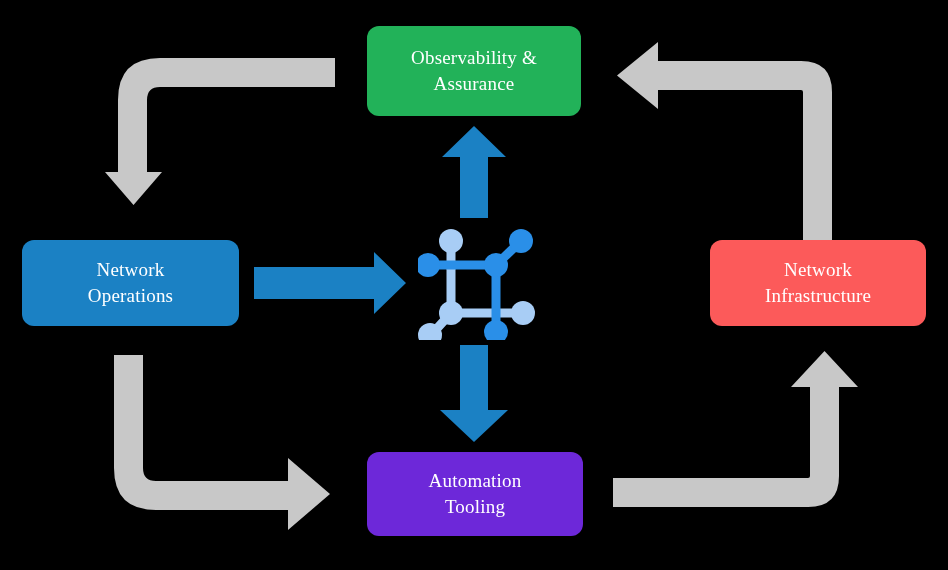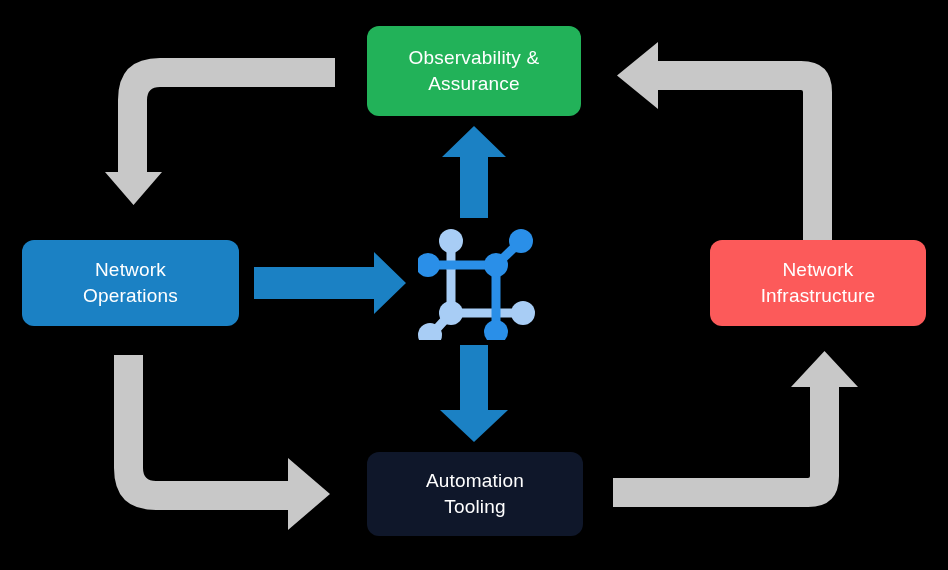--- a/index.html
+++ b/index.html
@@ -9,20 +9,21 @@
   }
   body {
     font-family: "Liberation Sans", sans-serif;
   }
   #canvas {
     position: relative;
     width: 948px;
     height: 570px;
     background: #000000;
     overflow: hidden;
+    font-family: Liberation Serif, serif;
   }
   .node-box {
     position: absolute;
     display: flex;
     align-items: center;
     justify-content: center;
     text-align: center;
     border-radius: 12px;
     color: #ffffff;
     font-size: 19px;
@@ -40,21 +41,21 @@
   #box-network-operations {
     left: 22px; top: 240px; width: 217px; height: 86px;
     background: #1b81c4;
   }
   #box-network-infrastructure {
     left: 710px; top: 240px; width: 216px; height: 86px;
     background: #fc5a5a;
   }
   #box-automation-tooling {
     left: 367px; top: 452px; width: 216px; height: 84px;
-    background: #0f172a;
+    background: #6d28d9;
   }
   .flow-svg {
     position: absolute;
     left: 0; top: 0;
     width: 948px;
     height: 570px;
     pointer-events: none;
   }
   .icon-svg {
     position: absolute;

